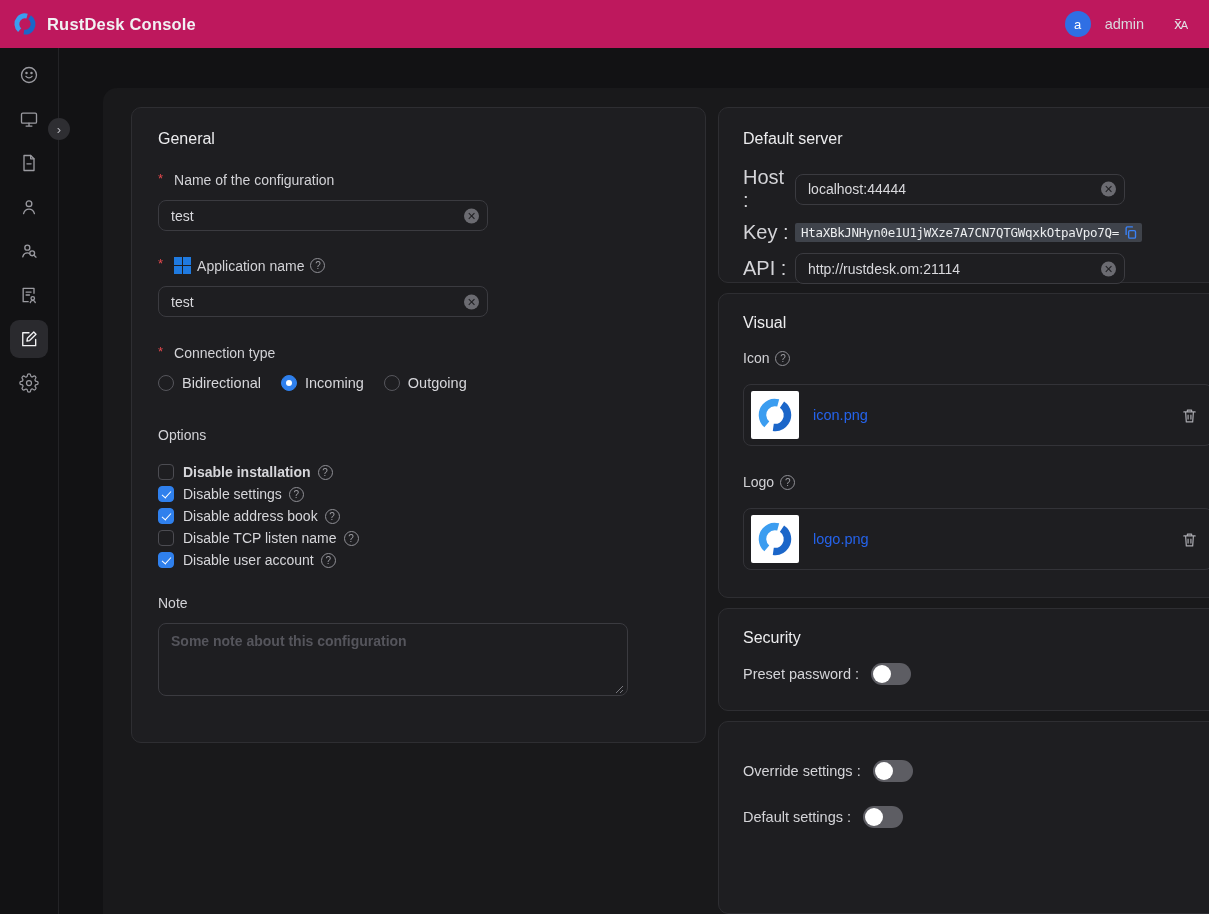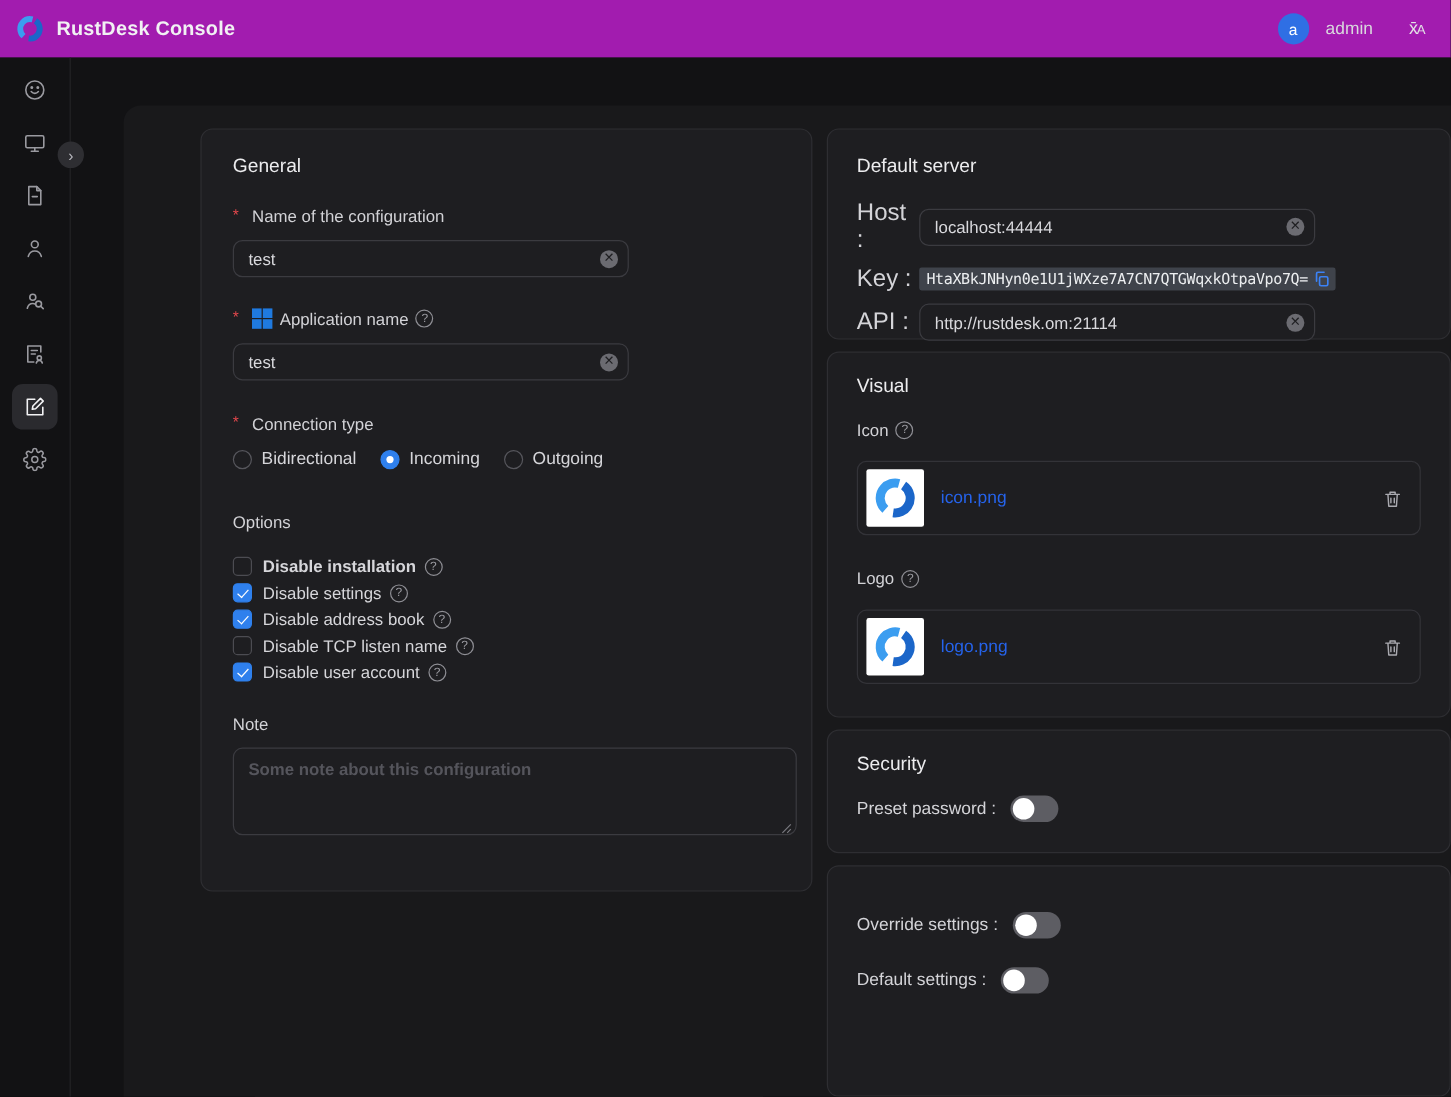--- a/index.html
+++ b/index.html
@@ -1,39 +1,39 @@
 <!DOCTYPE html>
 <html><head>
 <meta charset="utf-8">
 <style>
   * { margin:0; padding:0; box-sizing:border-box; }
   html,body { width:1209px; height:914px; overflow:hidden; background:#0e0e10; }
   body { font-family:"Liberation Sans","DejaVu Sans",sans-serif; color:#d6d6da; }
 
   
-  .header { height:48px; background:#a21caf; display:flex; justify-content:space-between; padding:0 22px 0 12px; }
+  .header { height:48px; background:#be185d; display:flex; justify-content:space-between; padding:0 22px 0 12px; }
   .brand { display:flex; align-items:center; gap:9px; }
   .brand-title { font-size:16.5px; font-weight:bold; color:#f1f1f3; letter-spacing:.2px; }
   .header-right { display:flex; align-items:center; gap:14px; }
   .avatar { width:26px; height:26px; border-radius:50%; background:#2f6fe4; color:#fff; font-size:13px; display:flex; align-items:center; justify-content:center; }
   .username { font-size:14.5px; color:#d9d9dd; }
   .translate-icon { font-size:16px; color:#e3e3e6; margin-left:16px; cursor:pointer; letter-spacing:-1px; }
   .translate-icon .big { font-size:15px; } .translate-icon .small { font-size:11px; }
 
   
   .body-row { display:flex; height:866px; position:relative; background:#121214; }
   .sidebar { width:59px; border-right:1px solid #232326; padding-top:8px; display:flex; flex-direction:column; align-items:center; flex-shrink:0; }
   .side-item { width:38px; height:38px; margin-bottom:6px; border-radius:9px; display:flex; align-items:center; justify-content:center; color:#9a9aa0; cursor:pointer; }
   .side-item svg { width:20px; height:20px; }
   .side-item.active { background:#2a2a2e; color:#f2f2f4; }
   .collapse-btn { position:absolute; left:48px; top:70px; width:22px; height:22px; border-radius:50%; background:#2e2e32; border:none; color:#b9b9bf; font-size:13px; display:flex; align-items:center; justify-content:center; cursor:pointer; z-index:5; }
 
   .content-area { flex:1; padding:40px 0 0 44px; }
   .container { width:100%; height:100%; background:#19191b; border-top-left-radius:14px; padding:19px 24px 0 28px; display:flex; gap:12px; overflow:hidden; }
-  .col-left { width:510px; flex-shrink:0;margin-left:36px; }
+  .col-left { width:575px; flex-shrink:0; }
   .col-right { width:520px; flex-shrink:0; display:flex; flex-direction:column; gap:10px; }
 
   .card { background:#1e1e21; border:1px solid #2e2e32; border-radius:10px; padding:22px 26px; }
   .card-title { font-size:16px; font-weight:normal; color:#ececee; }
 
   
   .field-label { font-size:14px; color:#d2d2d6; display:flex; align-items:center; gap:6px; }
   .req::before { content:"*"; color:#e5484d; font-size:13px; margin-right:5px; position:relative; top:-2px; }
   .text-input { width:330px; height:31px; background:#1e1e21; border:1px solid #3b3b40; border-radius:8px; color:#d9d9dd; font-size:14px; padding:0 30px 0 12px; outline:none; }
   .input-wrap { position:relative; width:330px; }

